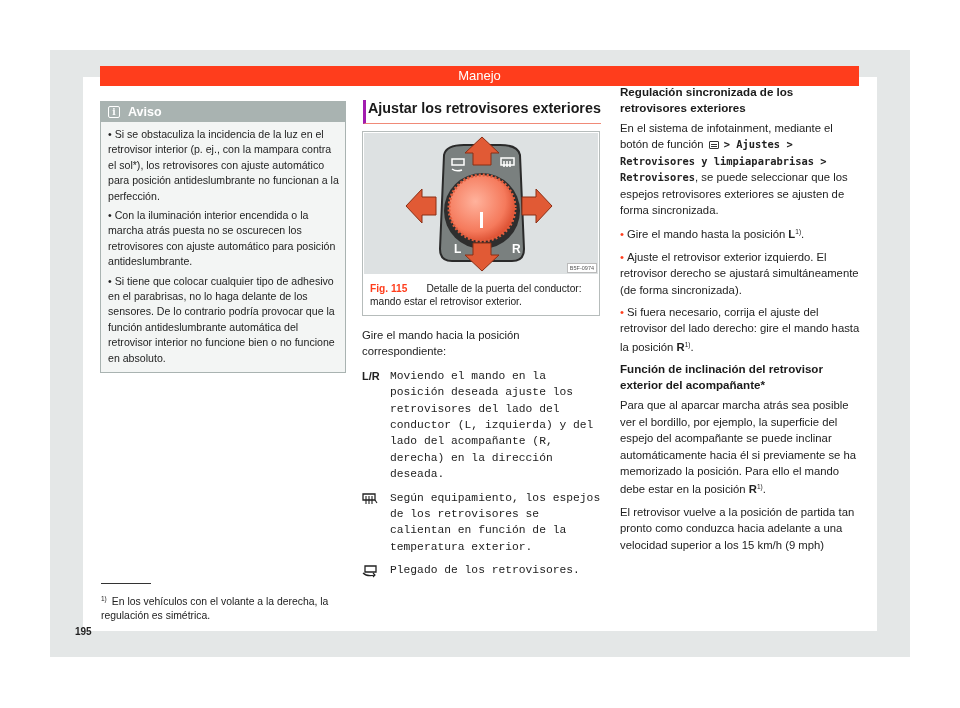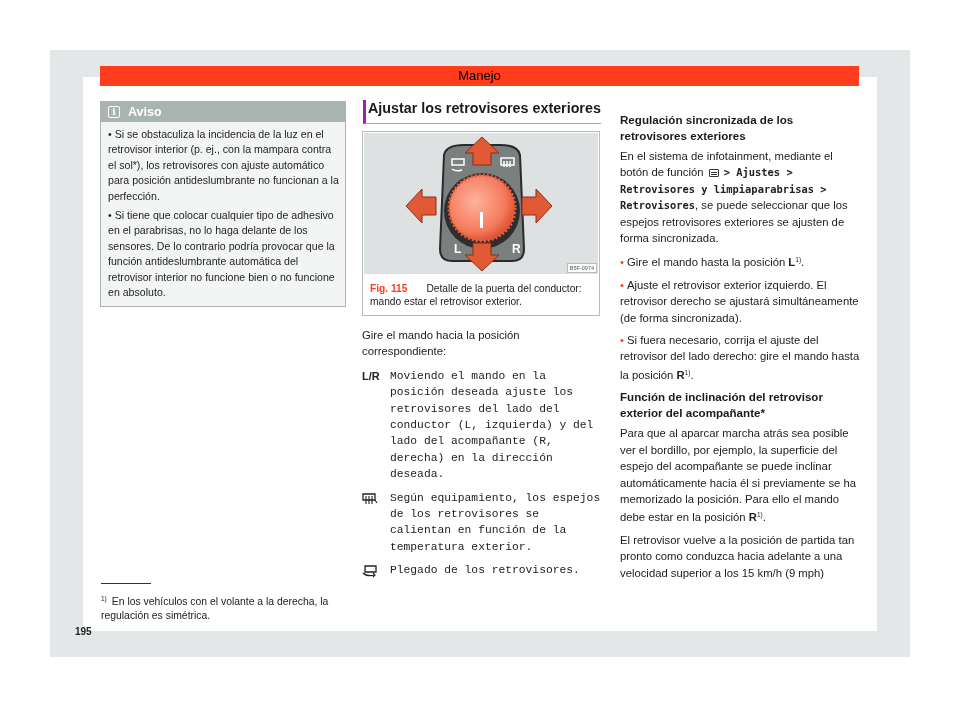--- a/index.html
+++ b/index.html
@@ -2,21 +2,21 @@
 <html><head>
   <meta charset="utf-8">
   <style>
     * { box-sizing: border-box; margin: 0; padding: 0; }
     html, body { width: 960px; height: 708px; background: #ffffff; overflow: hidden; }
     body { position: relative; font-family: "Liberation Sans", sans-serif; color: #1a1a1a; }
 
     .page-bg { position: absolute; left: 50px; top: 50px; width: 860px; height: 607px; background: #e4e7e7; }
     .page { position: absolute; left: 83px; top: 77px; width: 794px; height: 554px; background: #ffffff; }
     .header-bar { position: absolute; left: 100px; top: 66px; width: 759px; height: 20px; background: #ff3d1c;
-      color: #000000; font-size: 13px; text-align: center; line-height: 20px; }
+      color: #ffffff; font-size: 13px; text-align: center; line-height: 20px; }
 
     
     .notice { position: absolute; left: 100px; top: 101px; width: 246px; border: 1px solid #a9b3b1; background: #f3f5f4; }
     .notice-head { background: #a9b3b1; height: 20px; display: flex; align-items: center; padding-left: 7px; color: #fff;
       font-weight: bold; font-size: 12.5px; }
     .notice-head .info-icon { width: 12px; height: 12px; border: 1.3px solid #fff; border-radius: 2px; font-size: 9px;
       line-height: 10px; text-align: center; margin-right: 8px; font-weight: bold; font-family: "DejaVu Serif", serif; }
     .notice-body { padding: 5px 6px 6px 7px; font-weight: normal; font-size: 10.6px; line-height: 15.4px; color: #1e1e1e; }
     .notice-body p { margin-bottom: 4px; }
     .notice-body p:last-child { margin-bottom: 0; }
@@ -37,21 +37,21 @@
     .fig-caption .fig-num { color: #ff3d1c; font-weight: bold; margin-right: 19px; }
 
     .col2-text { position: absolute; left: 362px; top: 327px; width: 243px; font-size: 11.3px; line-height: 16.4px; color: #222; }
     .col2-text .intro { margin-bottom: 8px; }
     .def-row { display: flex; margin-bottom: 7px; }
     .def-key { width: 22px; flex: 0 0 22px; font-weight: bold; font-size: 11px; }
     .def-key svg { display: block; margin-top: 2px; }
     .def-val { flex: 1; padding-left: 6px; font-family: Liberation Mono, monospace; }
 
     
-    .col3 { position: absolute; left: 620px; top: 112px; width: 240px; font-size: 11.3px; line-height: 16.4px; color: #222; }
+    .col3 { position: absolute; left: 620px; top: 84px; width: 240px; font-size: 11.3px; line-height: 16.4px; color: #222; }
     .col3 h3 { font-weight: bold; font-size: 11.6px; line-height: 16px; color: #1a1a1a; margin-bottom: 4px; }
     .col3 p { margin-bottom: 6px; }
     .col3 .mono { font-family: "DejaVu Sans Mono", monospace; font-weight: bold; font-size: 10.4px; }
     .col3 .bullet { color: #ff3d1c; margin-right: 3px; }
     .col3 sup { font-size: 6.5px; vertical-align: 4px; }
     .col3 b { font-weight: bold; }
     .menu-icon { display: inline-block; width: 10px; height: 8px; border: 1.2px solid #333; border-radius: 1px; vertical-align: -1px; margin: 0 2px; position: relative; }
     .menu-icon::after { content: ""; position: absolute; left: 1px; right: 1px; top: 2px; height: 1px; background: #333; box-shadow: 0 2px 0 #333; }
   </style>
 </head>
@@ -61,20 +61,21 @@
 <div class="page"></div>
 <div class="header-bar">Manejo</div>
 
 <div class="notice">
   <div class="notice-head">
     <span class="info-icon">i</span>
     <span>Aviso</span>
   </div>
   <div class="notice-body">
     <p>• Si se obstaculiza la incidencia de la luz en el retrovisor interior (p. ej., con la mampara contra el sol*), los retrovisores con ajuste automático para posición antideslumbrante no funcionan a la perfección.</p>
+    <p>• Con la iluminación interior encendida o la marcha atrás puesta no se oscurecen los retrovisores con ajuste automático para posición antideslumbrante.</p>
     <p>• Si tiene que colocar cualquier tipo de adhesivo en el parabrisas, no lo haga delante de los sensores. De lo contrario podría provocar que la función antideslumbrante automática del retrovisor interior no funcione bien o no funcione en absoluto.</p>
   </div>
 </div>
 
 <div class="footnote-rule"></div>
 <div class="footnote"><sup>1)</sup><span>En los vehículos con el volante a la derecha, la regulación es simétrica.</span></div>
 <div class="page-num">195</div>
 
 <div class="sec-title">Ajustar los retrovisores exteriores</div>
 

